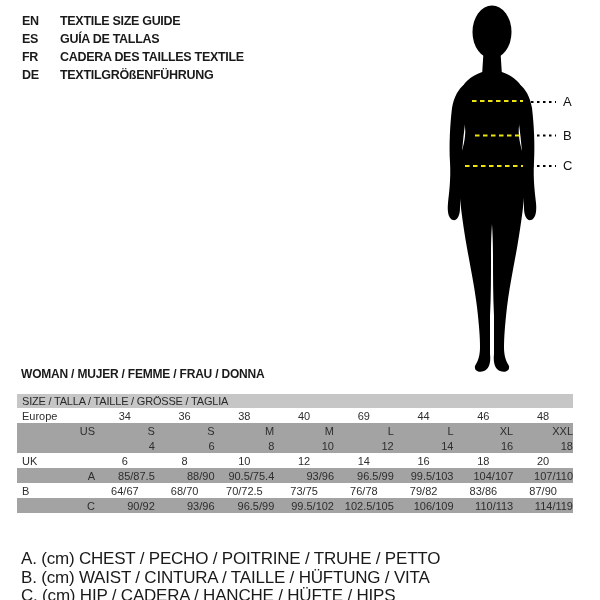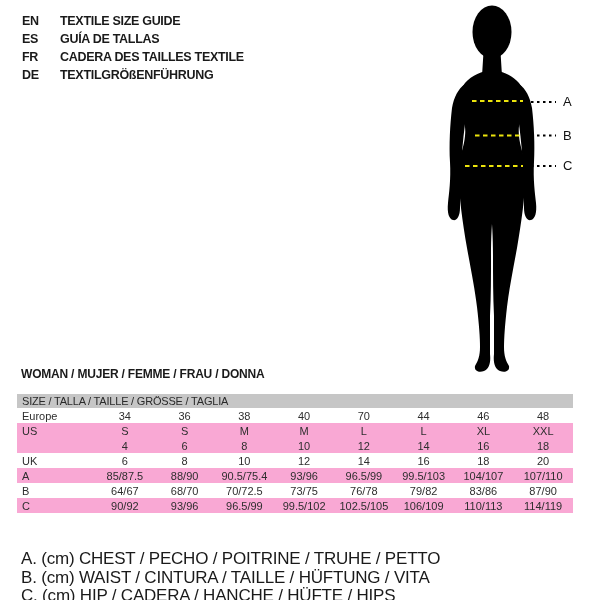--- a/index.html
+++ b/index.html
@@ -22,21 +22,21 @@
   
   .section-title{position:absolute;left:21px;top:367px;
     font-weight:bold;font-size:12px;letter-spacing:-0.2px;}
   
   table.size-table{position:absolute;left:17px;top:394px;width:556px;
     border-collapse:collapse;table-layout:fixed;font-size:11px;color:#2e2e2e;}
   table.size-table th{background:#c6c6c6;text-align:left;font-weight:normal;
     height:14px;padding:0 15px 0 5px;font-size:11px;color:#2a2a2a;letter-spacing:-0.2px;}
   table.size-table td{height:15px;padding:0;text-align:center;white-space:nowrap;}
   table.size-table td.lbl{text-align:left;padding-left:5px;}
-  table.size-table tr.shaded td{background:#f9a8d4;}
+  table.size-table tr.shaded td{background:#a3a3a3;text-align:right;}
   
   .legend{position:absolute;left:21px;top:550px;
     font-weight:normal;font-size:17px;line-height:18.5px;letter-spacing:-0.2px;}
 </style>
 </head>
 <body>
 
 <div>
 
   <div class="lang-list">
@@ -157,21 +157,21 @@
         <th colspan="9">SIZE / TALLA / TAILLE / GRÖSSE / TAGLIA</th>
       </tr>
     </thead>
     <tbody>
       <tr>
         <td class="lbl">Europe</td>
         <td>34</td>
         <td>36</td>
         <td>38</td>
         <td>40</td>
-        <td>70</td>
+        <td>69</td>
         <td>44</td>
         <td>46</td>
         <td>48</td>
       </tr>
       <tr class="shaded">
         <td class="lbl">US</td>
         <td>S</td>
         <td>S</td>
         <td>M</td>
         <td>M</td>

